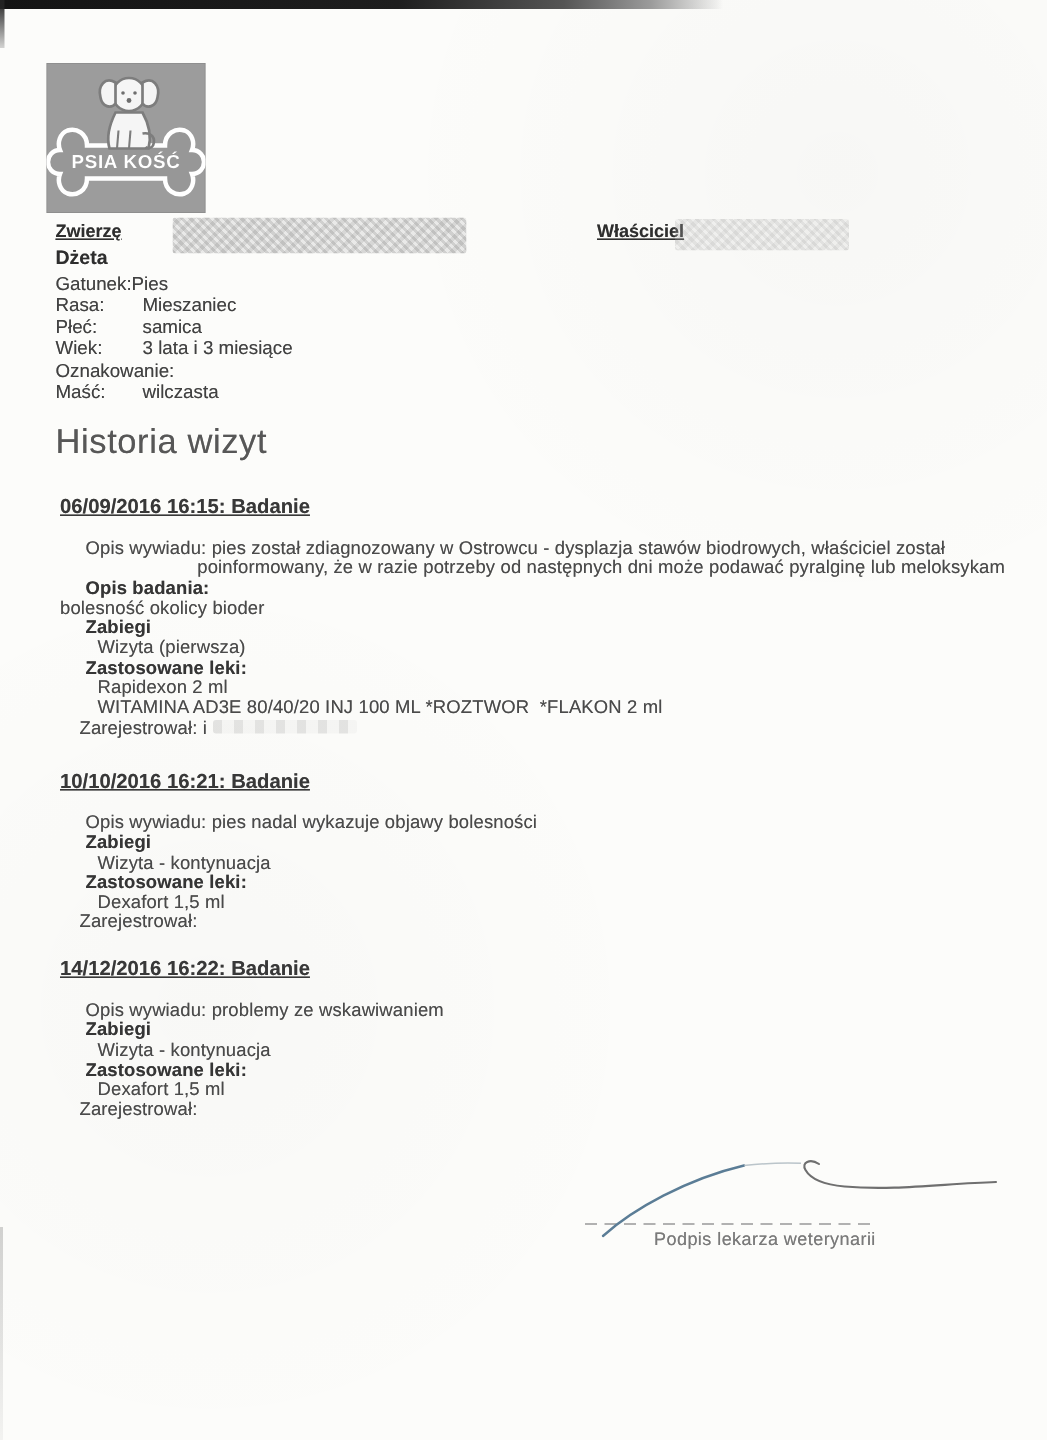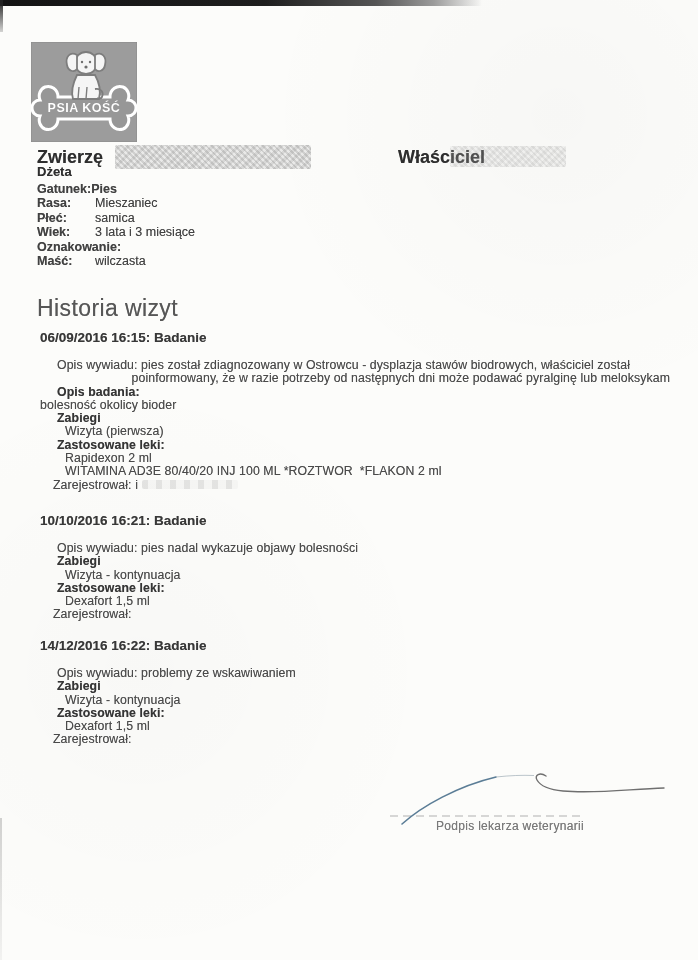--- a/index.html
+++ b/index.html
@@ -17,39 +17,39 @@
   
   .scan-top{position:absolute;top:0;left:0;width:482px;height:6px;
     background:linear-gradient(to right,#141414 0%,#1e1e1e 55%,#555 78%,#9b9b9b 90%,rgba(190,190,190,.2) 99%,transparent 100%);}
   .scan-left-top{position:absolute;top:0;left:0;width:3px;height:32px;
     background:linear-gradient(#222,rgba(90,90,90,.25));}
   .scan-left-bottom{position:absolute;top:818px;left:0;width:2px;height:142px;
     background:linear-gradient(rgba(110,110,110,.30),rgba(130,130,130,.08));}
   
   .logo{position:absolute;left:31px;top:42px;width:83px;height:100px;}
   
-  .sec-label{position:absolute;font-size:18px;font-weight:bold;color:#2e2e2e;}
+  .sec-label{position:absolute;font-size:12px;font-weight:bold;color:#2e2e2e;text-decoration:underline;}
   .lbl-animal{left:37px;top:147px;}
   .lbl-owner{left:398px;top:147px;}
   .redact{position:absolute;border-radius:2px;
     background:
       repeating-linear-gradient(45deg, rgba(150,150,150,.38) 0 2px, rgba(205,205,205,.28) 2px 4px),
       repeating-linear-gradient(-45deg, rgba(145,145,145,.30) 0 3px, rgba(215,215,215,.22) 3px 6px);}
   .redact-animal{left:115px;top:145px;width:196px;height:24px;}
   .redact-owner{left:450px;top:146px;width:116px;height:21px;opacity:.55;}
   
   .animal{position:absolute;left:37px;top:164px;font-size:12.5px;line-height:14.4px;color:#414141;}
   .animal .aname{font-weight:bold;color:#2e2e2e;font-size:13px;line-height:15px;margin-bottom:3px;}
-  .albl{display:inline-block;min-width:58px;font-weight:bold;}
+  .albl{display:inline-block;min-width:58px;}
   
-  .title{position:absolute;left:37px;top:295px;font-size:23px;color:#575757;letter-spacing:.4px;}
+  .title{position:absolute;left:37px;top:281px;font-size:23px;color:#575757;letter-spacing:.4px;}
   
   .visit{position:absolute;left:40px;right:28px;}
   .v1{top:330px;} .v2{top:513px;} .v3{top:638px;}
-  .vhead{font-size:13.5px;font-weight:bold;color:#383838;margin:0 0 14px 0;}
+  .vhead{font-size:13.5px;font-weight:bold;color:#383838;margin:0 0 14px 0;text-decoration:underline;}
   .vline{font-size:12.3px;line-height:13.3px;color:#4a4a4a;white-space:pre-wrap;letter-spacing:.1px;}
   .ind-a{padding-left:17px;}
   .ind-b{padding-left:30px;text-align:right;}
   .ind-c{padding-left:25px;}
   .ind-d{padding-left:13px;}
   .vb{font-weight:bold;color:#353535;}
   .smudge{display:inline-block;width:96px;height:9px;vertical-align:baseline;border-radius:2px;
     background:repeating-linear-gradient(90deg, rgba(140,140,140,.22) 0 6px, rgba(190,190,190,.10) 6px 14px);}
   
   .sig{position:absolute;left:378px;top:750px;width:320px;height:95px;}

